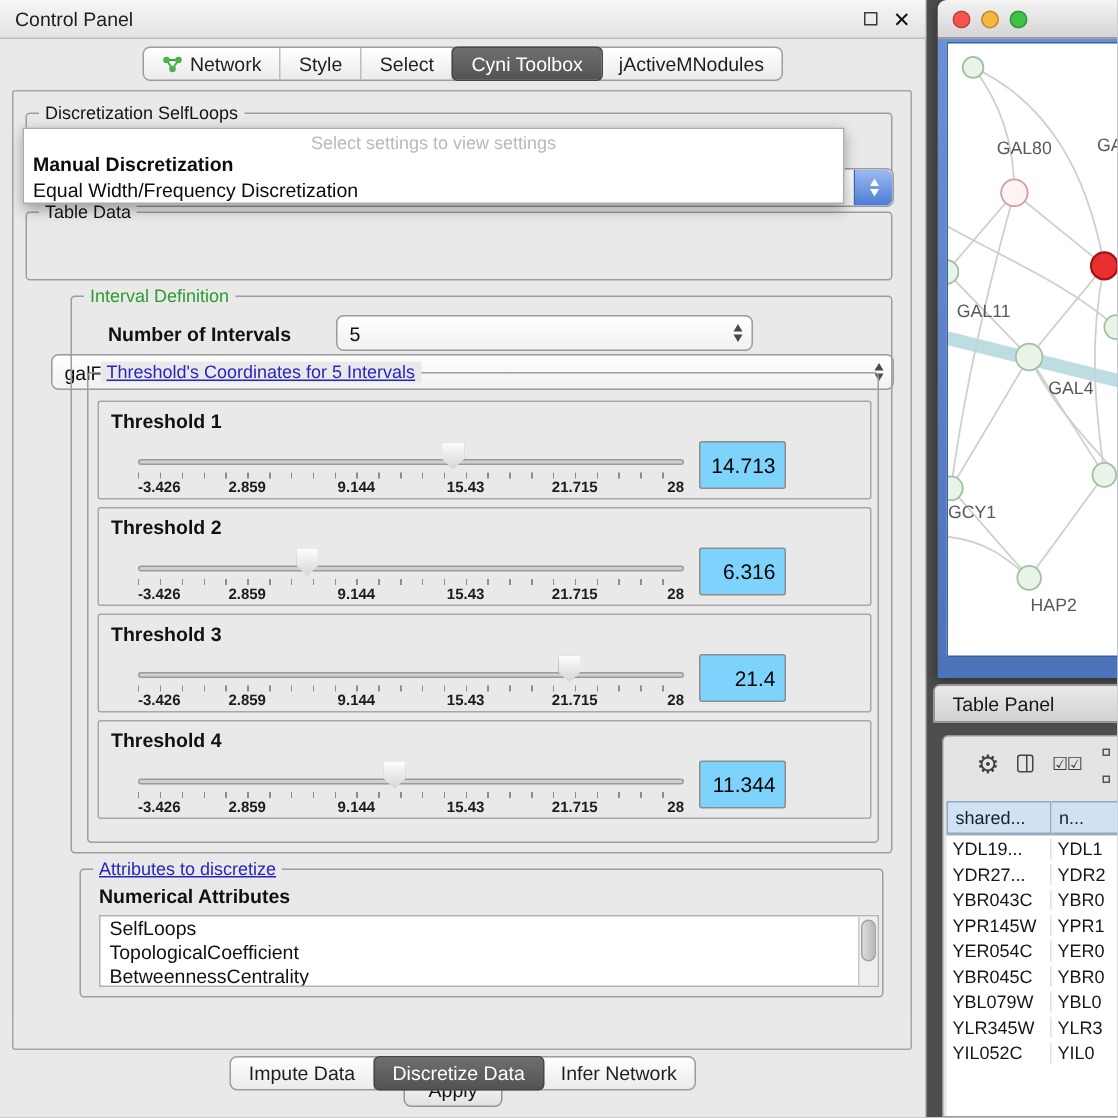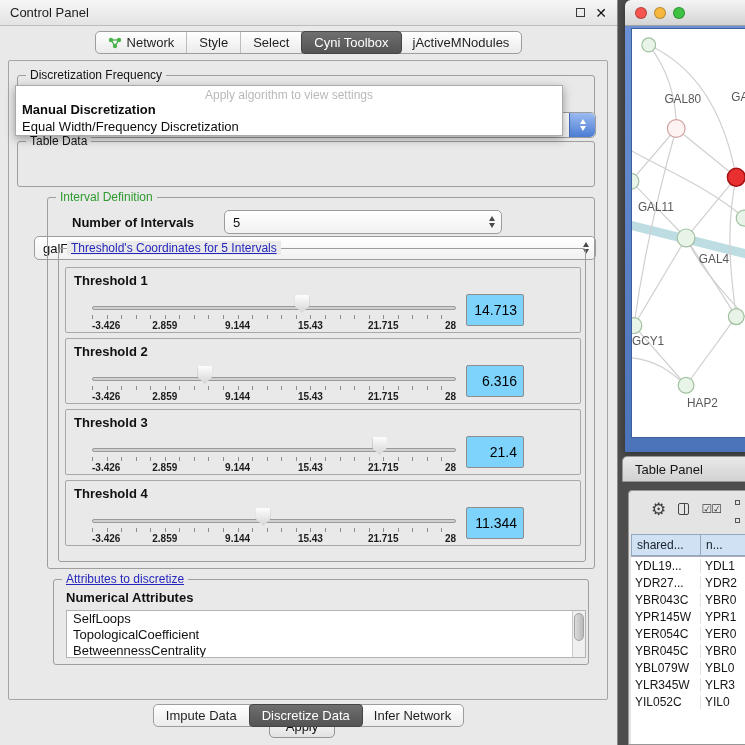--- a/index.html
+++ b/index.html
@@ -152,32 +152,32 @@
           </div>
         <div class="tab">
             <span>jActiveMNodules</span>
           </div>
       </div>
     </div>
 
     <div class="panel">
 
       <div class="group alg-group">
-        <span class="group-title gt-black">Discretization Frequency</span>
+        <span class="group-title gt-black">Discretization SelfLoops</span>
         <div class="combo alg-combo">
           <span class="combo-text"></span>
           <span class="stepper blue-stepper">
             <span class="tri-up"></span>
             <span class="tri-down"></span>
           </span>
         </div>
       </div>
 
       <div class="popup">
-        <div class="popup-hint">Apply algorithm to view settings</div>
+        <div class="popup-hint">Select settings to view settings</div>
         <div class="popup-item bold">Manual Discretization</div>
         <div class="popup-item">Equal Width/Frequency Discretization</div>
       </div>
 
       <div class="group td-group">
         <span class="group-title gt-black">Table Data</span>
         <div class="combo td-combo">
           <span class="combo-text">galFiltered.sif default node</span>
           <span class="stepper">
             <span class="tri-up"></span>

